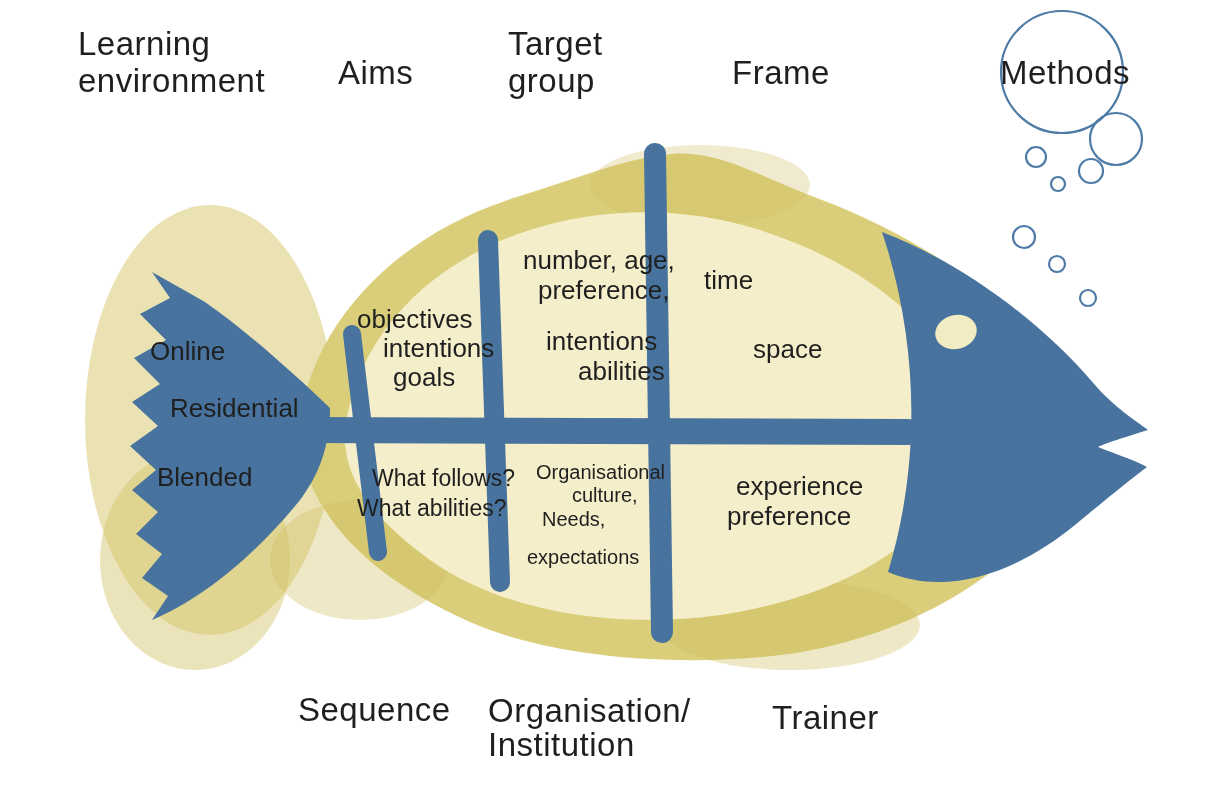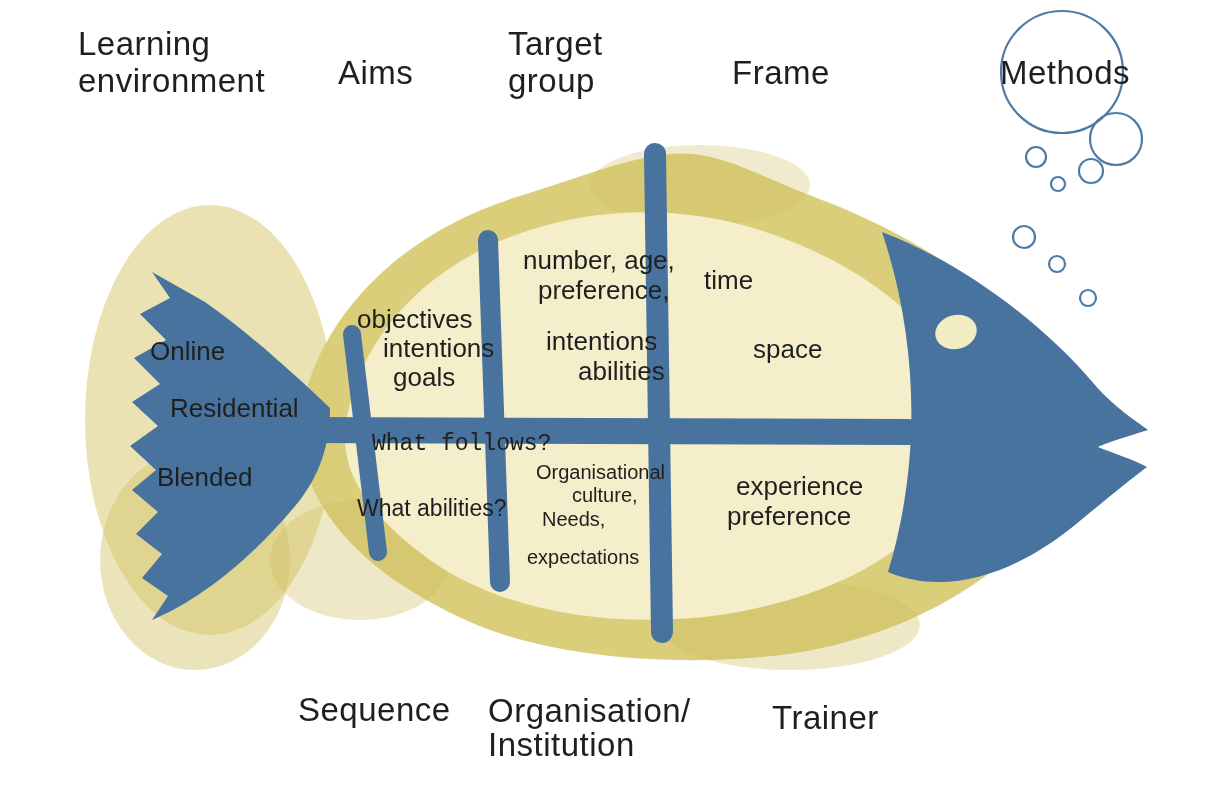--- a/index.html
+++ b/index.html
@@ -123,21 +123,21 @@
   <div class="txt item" style="left:393px;top:363px;">goals</div>
 
   <div class="txt item" style="left:523px;top:246px;">number, age,</div>
   <div class="txt item" style="left:538px;top:276px;">preference,</div>
   <div class="txt item" style="left:546px;top:327px;">intentions</div>
   <div class="txt item" style="left:549px;top:357px;margin-left:29px;">abilities</div>
 
   <div class="txt item" style="left:704px;top:266px;">time</div>
   <div class="txt item" style="left:753px;top:335px;">space</div>
 
-  <div class="txt item-md" style="left:372px;top:432px;font-family:Liberation Mono, monospace;">What follows?</div>
+  <div class="txt item-md" style="left:372px;top:466px;">What follows?</div>
   <div class="txt item-md" style="left:357px;top:496px;">What abilities?</div>
 
   <div class="txt item-sm" style="left:536px;top:461px;">Organisational</div>
   <div class="txt item-sm" style="left:572px;top:484px;">culture,</div>
   <div class="txt item-sm" style="left:542px;top:508px;">Needs,</div>
   <div class="txt item-sm" style="left:527px;top:546px;">expectations</div>
 
   <div class="txt item" style="left:708px;top:472px;margin-left:28px;">experience</div>
   <div class="txt item" style="left:727px;top:502px;">preference</div>
 

